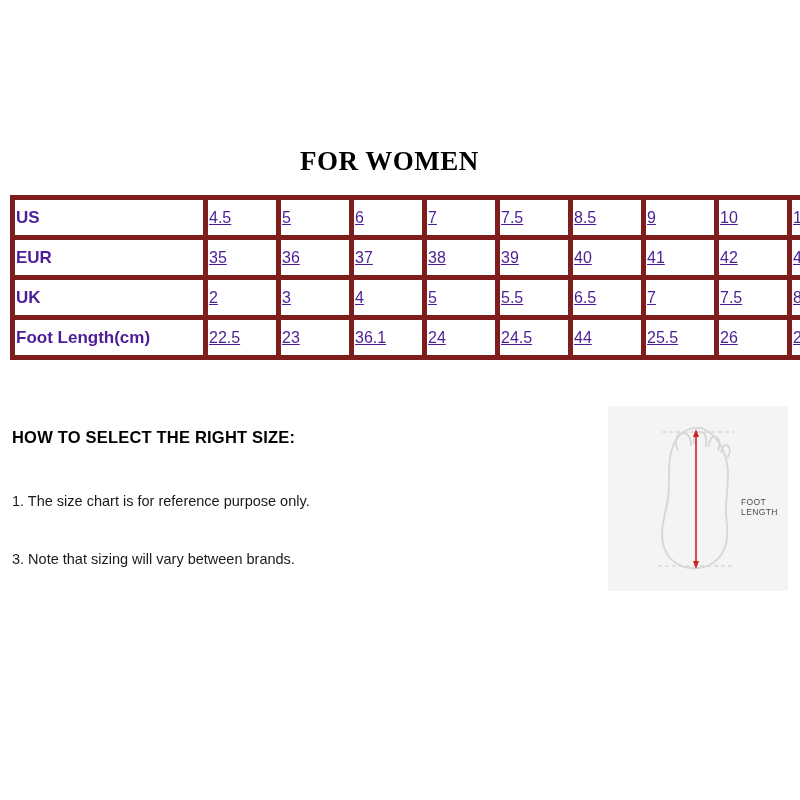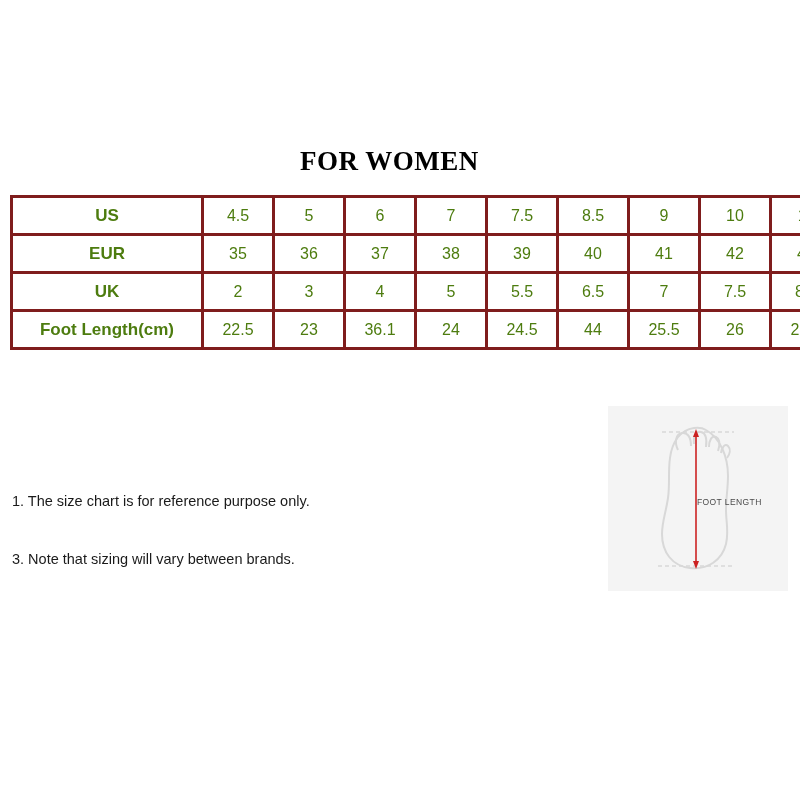--- a/index.html
+++ b/index.html
@@ -37,34 +37,35 @@
 
   #size-table {
     position: absolute;
     left: 10px;
     top: 195px;
     width: 780px;
     border-collapse: collapse;
     table-layout: fixed;
   }
   #size-table td {
-    border: 3px solid #7f1d1d;
+    border: 5px solid #7f1d1d;
     height: 33px;
-    text-align: center;
+    text-align: left;
     vertical-align: middle;
     font-size: 16px;
-    color: #4d7c0f;
+    color: #4c1d95;
   }
   #size-table td.rowhead {
     font-weight: bold;
     font-size: 17px;
     width: 186px;
   }
   #size-table td.val {
     width: 66px;
+    text-decoration: underline;
   }
 
   #howto {
     position: absolute;
     left: 12px;
     top: 428px;
     font-size: 16.5px;
     font-weight: bold;
     color: #000;
     letter-spacing: 0.2px;
@@ -93,20 +94,21 @@
   #foot-figure svg {
     display: block;
   }
   #foot-label {
     position: absolute;
     left: 697px;
     top: 497px;
     font-size: 8.5px;
     letter-spacing: 0.4px;
     color: #4a4a4a;
+    padding-left: 44px;
   }
 </style>
 </head>
 <body>
 
 <div id="page">
 
   <div id="title">FOR WOMEN</div>
 
   <table id="size-table">
@@ -155,20 +157,21 @@
         <td class="val">24</td>
         <td class="val">24.5</td>
         <td class="val">44</td>
         <td class="val">25.5</td>
         <td class="val">26</td>
         <td class="val">26.5</td>
       </tr>
     </tbody>
   </table>
 
+  <div id="howto">HOW TO SELECT THE RIGHT SIZE:</div>
   <div class="note" id="note-0">1. The size chart is for reference purpose only.</div>
   <div class="note" id="note-2">3. Note that sizing will vary between brands.</div>
 
   <div id="foot-figure">
     <svg width="180" height="185" viewBox="0 0 180 185">
       <path d="M86 22 C72 24 64 36 62 52 C60 66 62 78 60 92 C58 106 54 116 54 128 C54 146 64 160 82 162 C100 164 114 154 118 138 C121 126 118 116 118 104 C118 92 120 82 120 70 C120 50 112 32 98 24 C94 21.5 90 21.5 86 22 Z" fill="none" stroke="#d8d8d8" stroke-width="2"></path>
       <path d="M70 44 C66 36 68 28 74 27 C80 26 83 32 83 40" fill="none" stroke="#d8d8d8" stroke-width="2"></path>
       <path d="M86 38 C85 30 88 25 93 26 C98 27 99 33 98 41" fill="none" stroke="#d8d8d8" stroke-width="2"></path>
       <path d="M101 41 C101 34 104 29 108 31 C112 33 112 39 110 45" fill="none" stroke="#d8d8d8" stroke-width="2"></path>
       <path d="M113 47 C114 41 117 37 120 40 C123 43 122 48 119 52" fill="none" stroke="#d8d8d8" stroke-width="2"></path>

